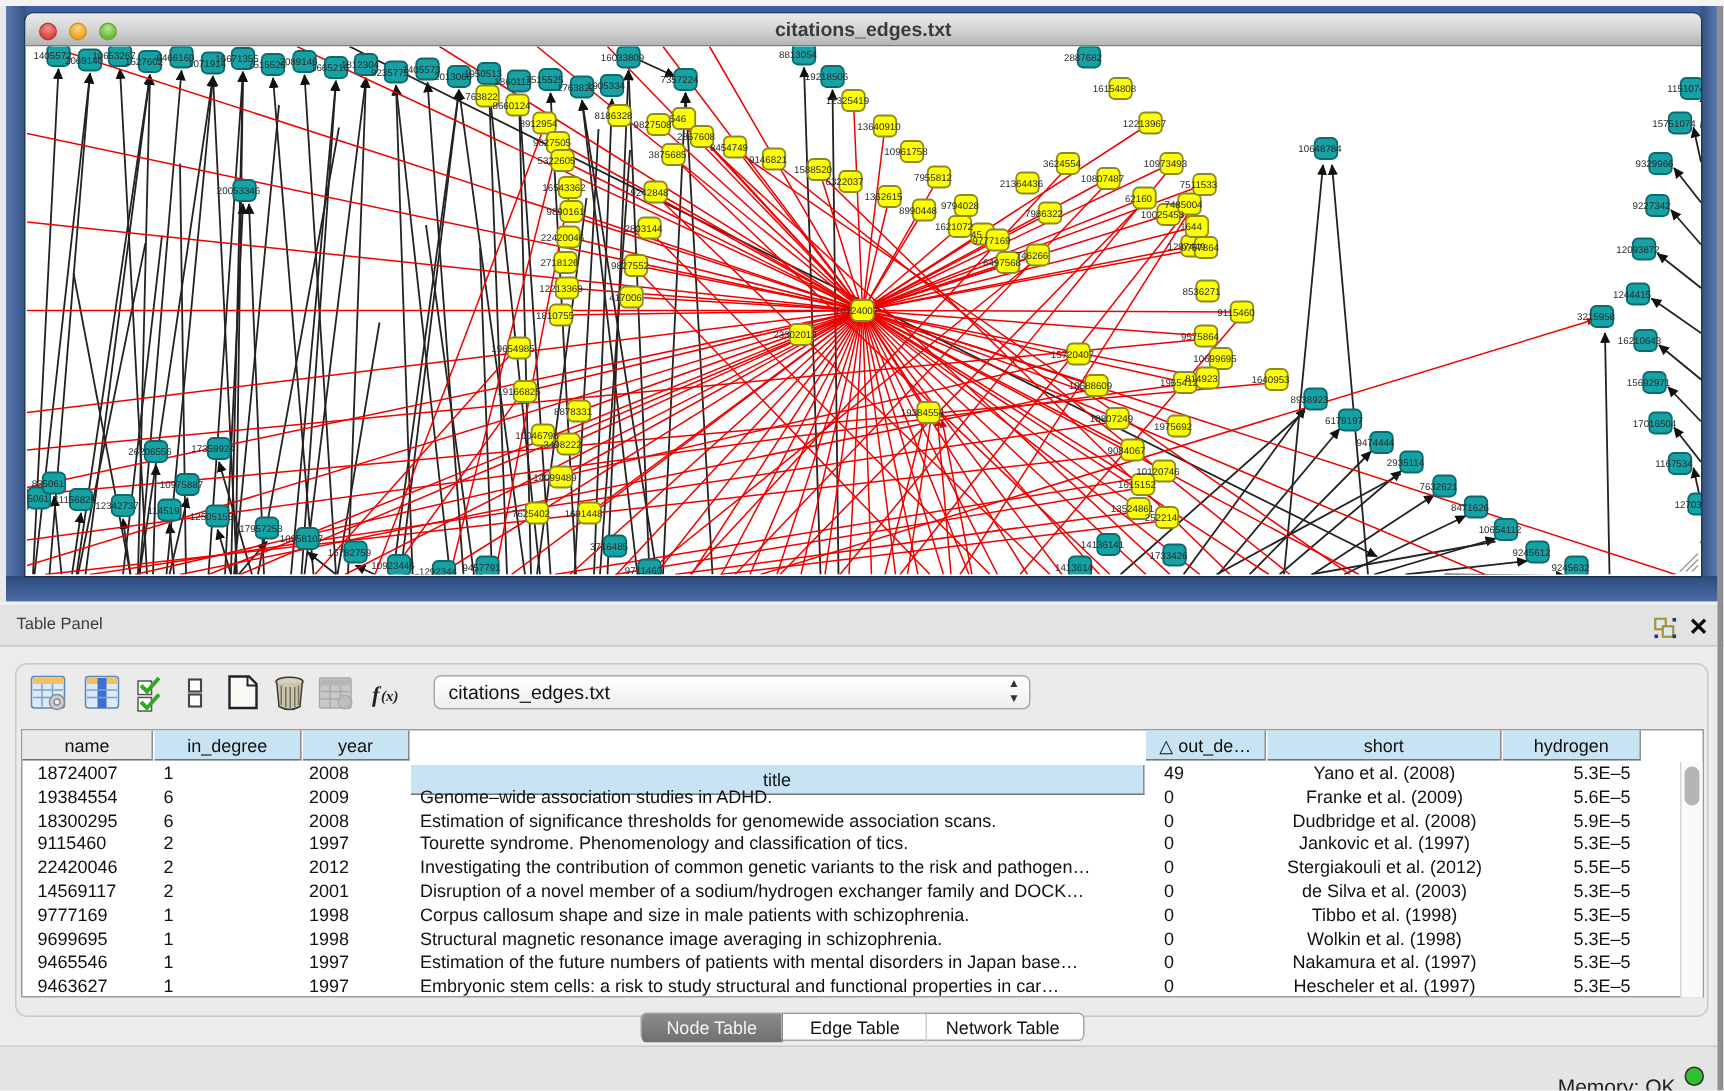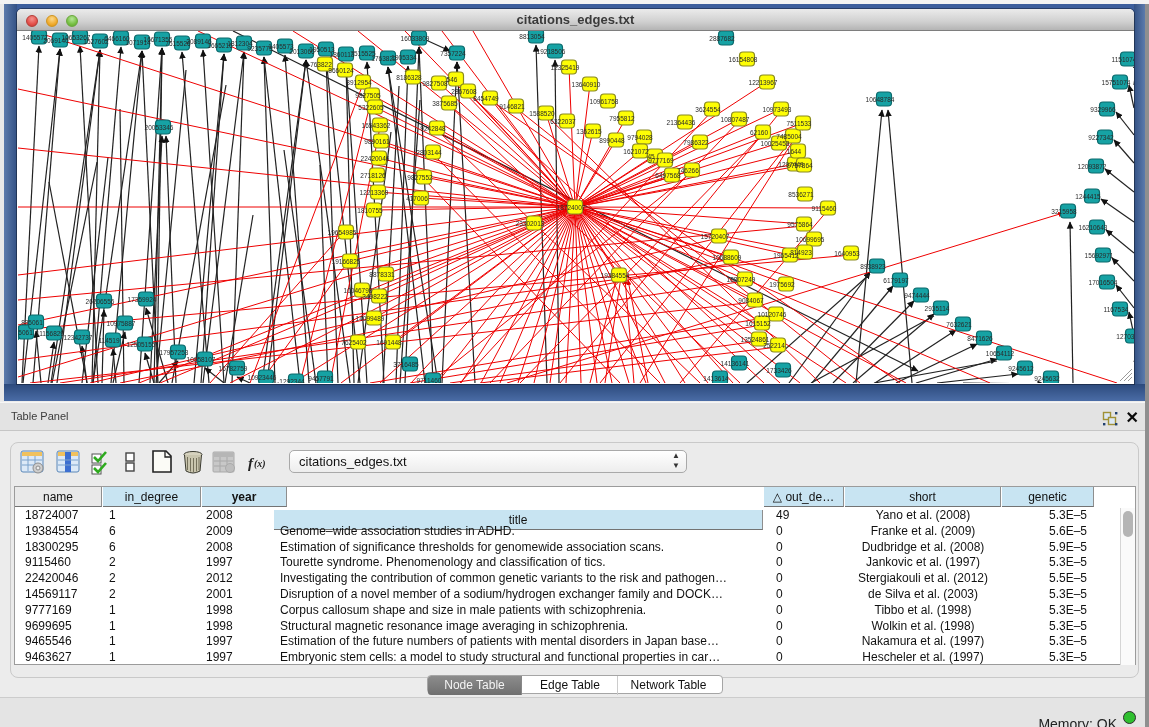--- a/index.html
+++ b/index.html
@@ -669,25 +669,25 @@
     </g>
 
   <text x="228" y="18" font-size="15" font-style="italic" font-weight="bold" font-family="Liberation Serif, serif" fill="#222">f</text>
   <text x="234" y="17" font-size="10" font-style="italic" font-weight="bold" font-family="Liberation Serif, serif" fill="#222">(x)</text>
 </svg>
 <div id="combo">citations_edges.txt<span class="ud">▲<br>▼</span></div>
 <div id="tbl">
   <div id="thead">
     <span style="left:0;width:87px;background:#e9e9e9 !important;">name</span>
     <span style="left:88px;width:98px;">in_degree</span>
-    <span style="left:187px;width:85px;font-weight:bold;">year</span>
+    <span style="left:187px;width:71px;">year</span>
     <span style="left:259px;width:489px;margin-top:23px;">title</span>
     <span style="left:749px;width:80px;">△ out_de…</span>
     <span style="left:830px;width:156px;">short</span>
-    <span style="left:987px;width:92px;">genetic</span>
+    <span style="left:987px;width:92px;">hydrogen</span>
   </div>
   <div id="tbody">
 <div class="trow">
         <span class="c0">18724007</span>
         <span class="c1">1</span>
         <span class="c2">2008</span>
         <span class="c4">49</span>
         <span class="c5">Yano et al. (2008)</span>
         <span class="c6">5.3E–5</span>
       </div>
@@ -760,21 +760,21 @@
         <span class="c2">1997</span>
         <span class="c3">Estimation of the future numbers of patients with mental disorders in Japan base…</span>
         <span class="c4">0</span>
         <span class="c5">Nakamura et al. (1997)</span>
         <span class="c6">5.3E–5</span>
       </div>
 <div class="trow">
         <span class="c0">9463627</span>
         <span class="c1">1</span>
         <span class="c2">1997</span>
-        <span class="c3">Embryonic stem cells: a model to study structural and functional properties in car…</span>
+        <span class="c3">Embryonic stem cells: a risk to study structural and functional properties in car…</span>
         <span class="c4">0</span>
         <span class="c5">Hescheler et al. (1997)</span>
         <span class="c6">5.3E–5</span>
       </div>
   </div>
   <div id="vsb">
       <div class="thumb"></div>
     </div>
 </div>
 <div id="tabs">

